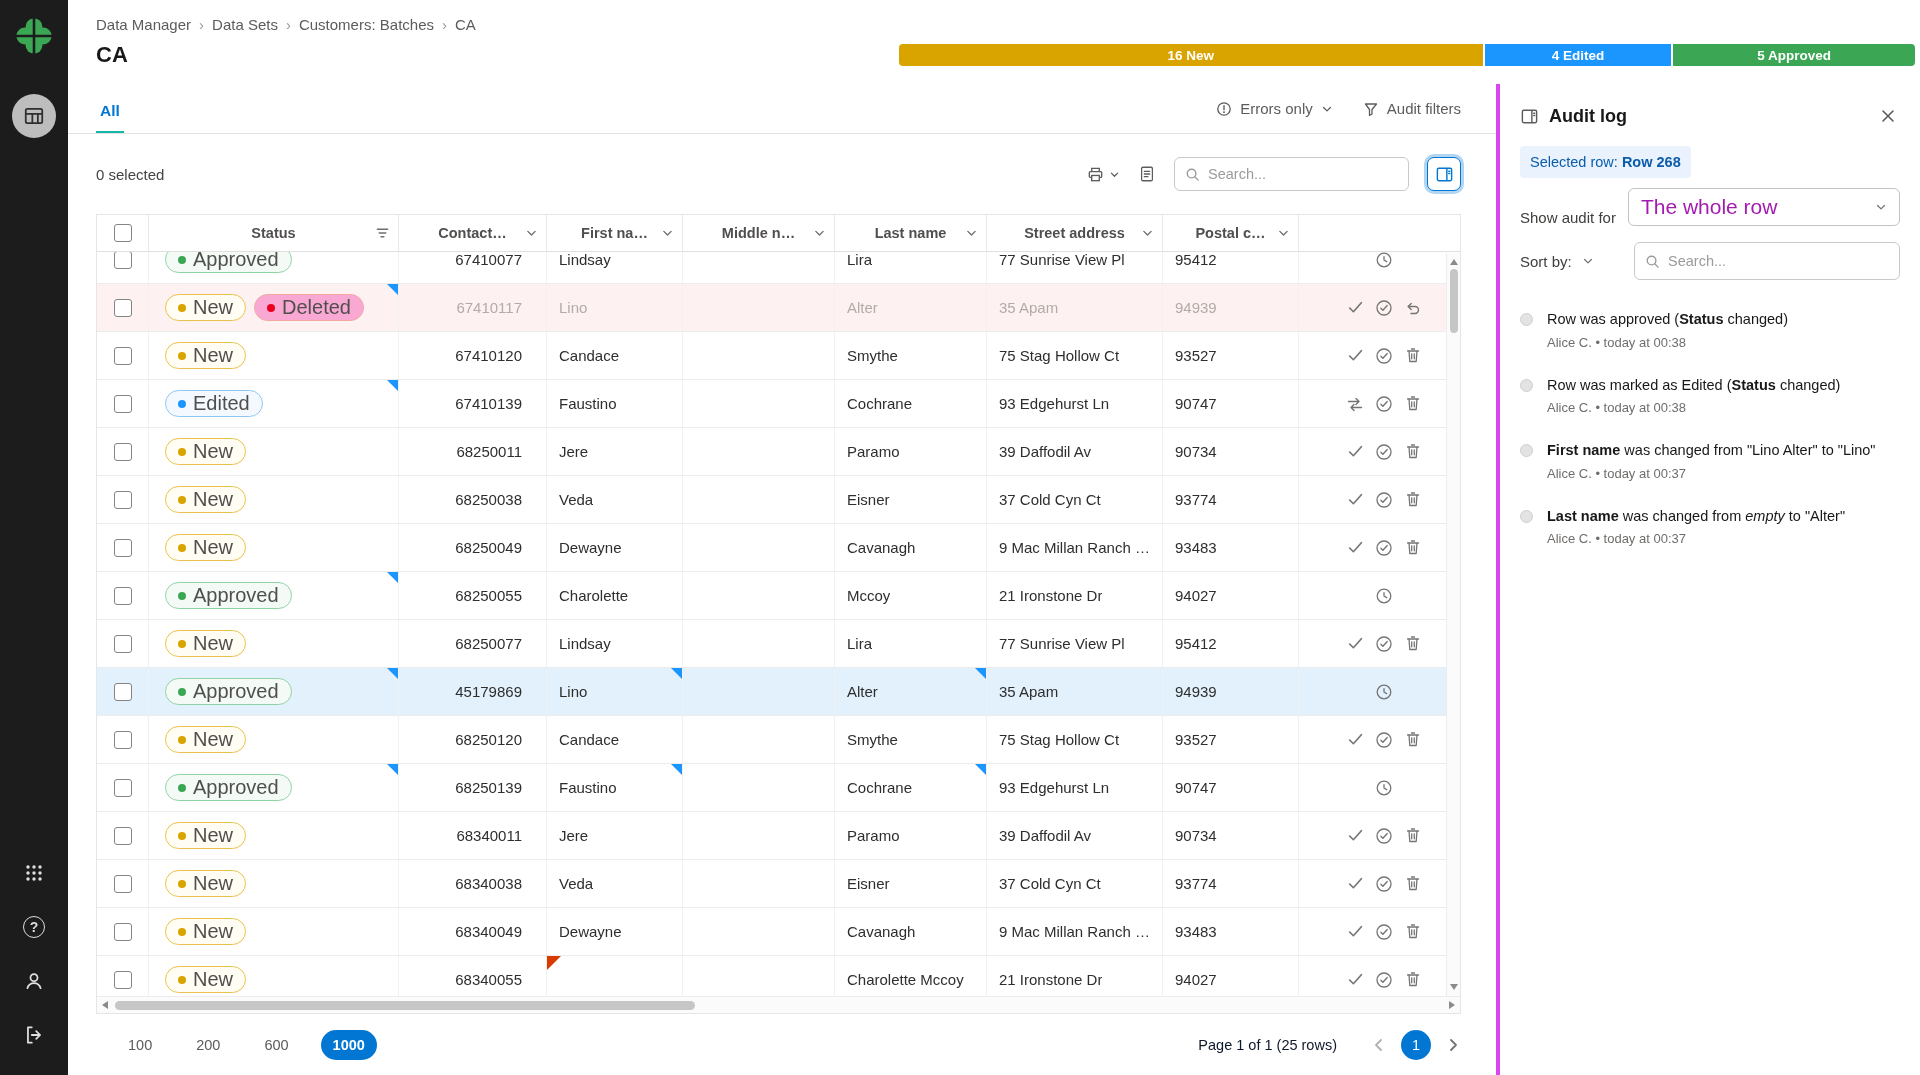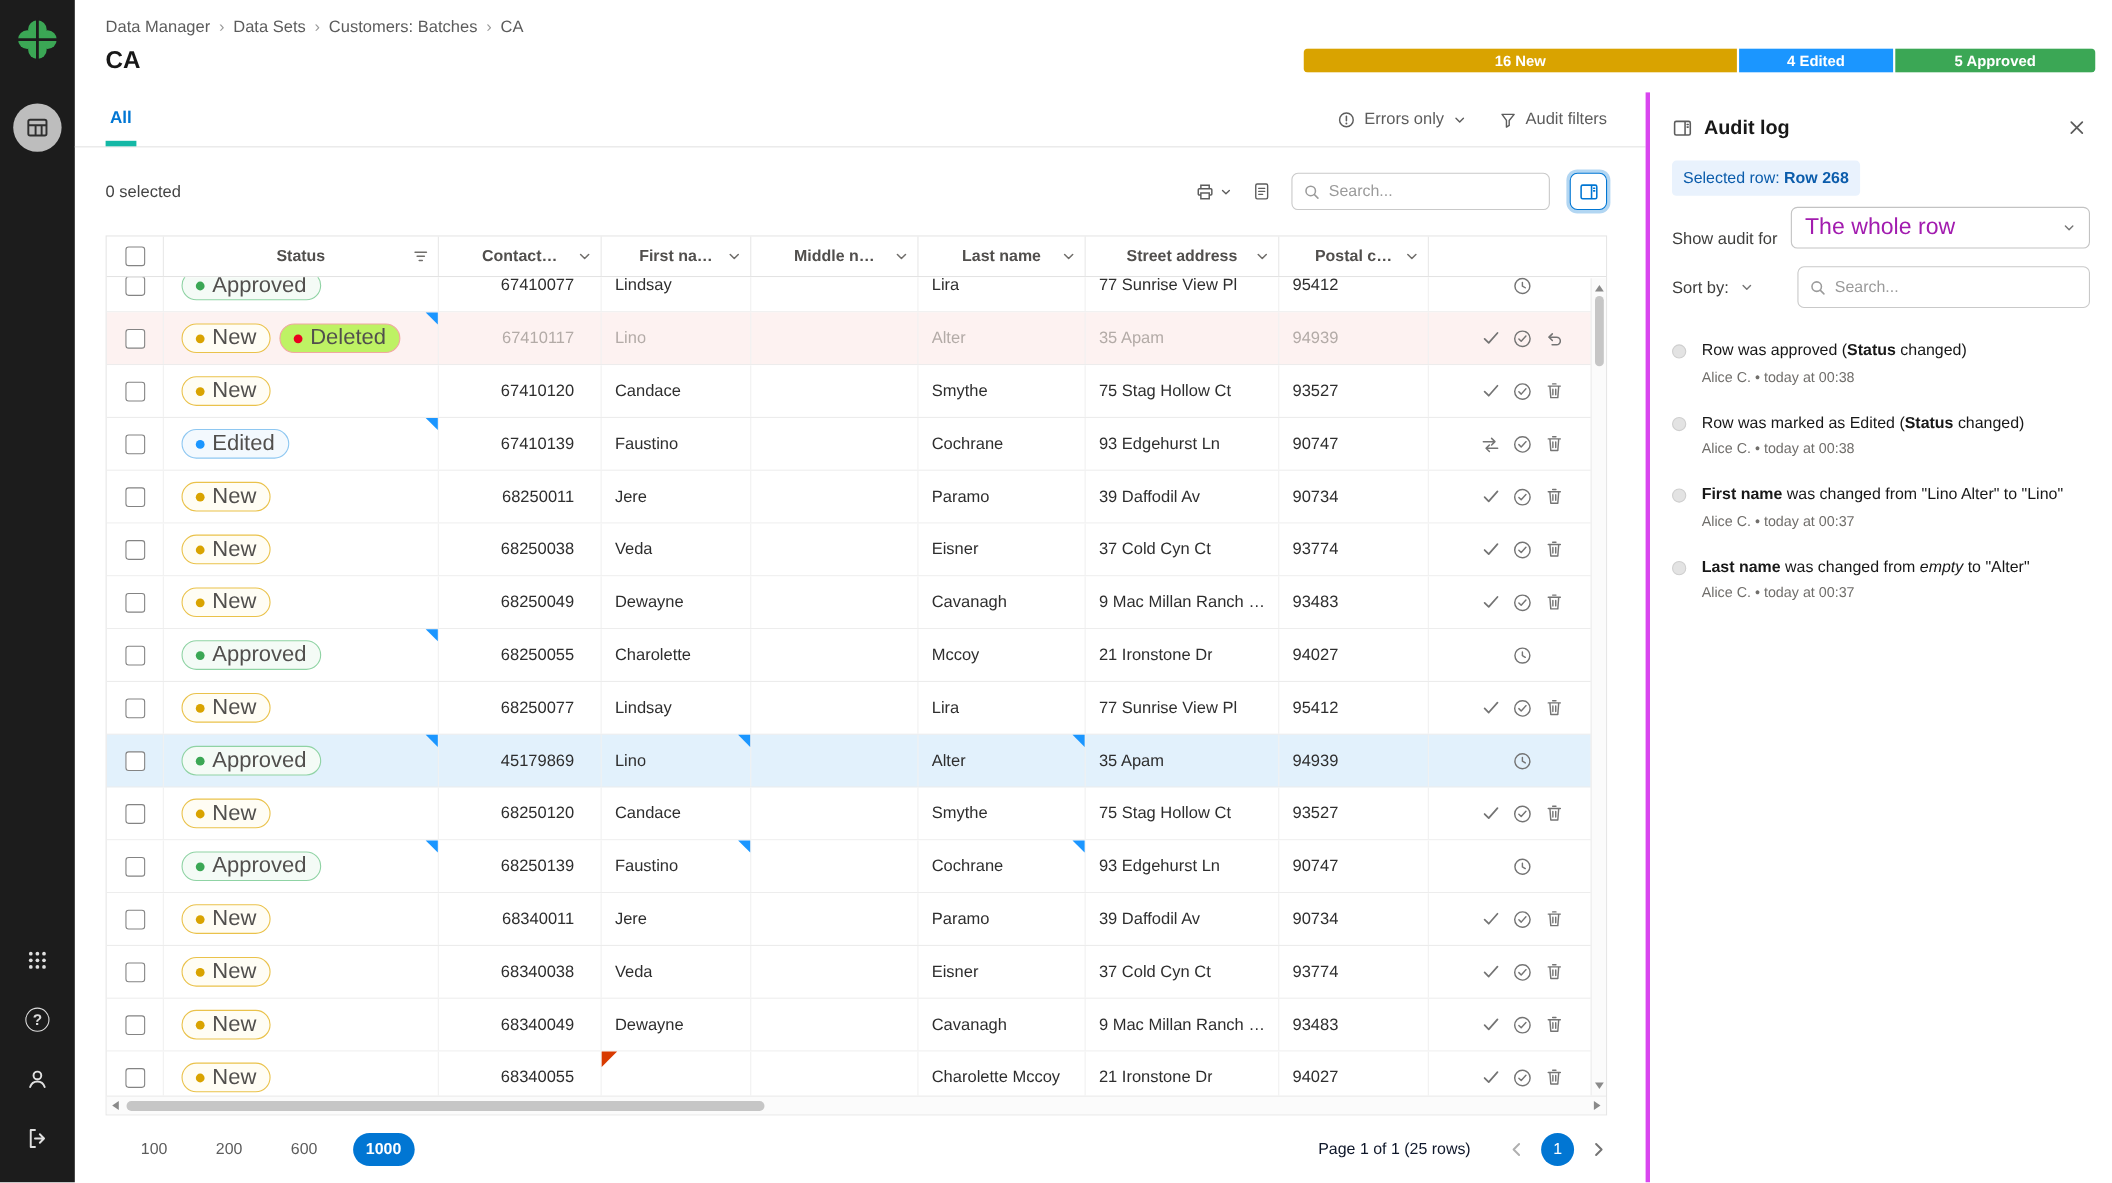--- a/index.html
+++ b/index.html
@@ -14,28 +14,28 @@
   .side-btn{width:44px;height:44px;display:flex;align-items:center;justify-content:center;margin-top:10px;cursor:pointer}
   .help-circle{width:22px;height:22px;border:1.7px solid #dcdcdc;border-radius:50%;color:#dcdcdc;font-size:14px;font-weight:bold;display:flex;align-items:center;justify-content:center}
 
   
   .content{flex:1;display:flex;flex-direction:column;min-width:0}
   .topbar{height:84px;padding:16px 12px 0 28px;position:relative;flex-shrink:0}
   .breadcrumb{font-size:15px;color:#5c5c5c;display:flex;gap:8px;align-items:center}
   .crumb{cursor:pointer;white-space:nowrap}
   .crumb-sep{color:#9a9a9a}
   .page-title{font-size:22px;font-weight:700;margin-top:9px;color:#181818}
-  .status-bar{position:absolute;top:44px;right:15px;width:720px;height:22px;display:flex;gap:2px;border-radius:4px;overflow:hidden}
+  .status-bar{position:absolute;top:44px;right:5px;width:1016px;height:22px;display:flex;gap:2px;border-radius:4px;overflow:hidden}
   .seg{display:flex;align-items:center;justify-content:center;color:#fff;font-size:13.5px;font-weight:600;white-space:nowrap}
 
   
   .workspace{flex:1;display:flex;min-height:0}
   .main{flex:1;min-width:0;display:flex;flex-direction:column}
   .tabs-row{height:50px;border-bottom:1px solid #e3e3e3;display:flex;align-items:flex-end;padding:0 35px 0 28px}
-  .tab{font-size:15.5px;font-weight:600;color:#0176d3;padding:14px 4px 11px;border-bottom:5px solid #14b8a6;cursor:pointer}
+  .tab{font-size:15.5px;font-weight:600;color:#0176d3;padding:14px 4px 11px;border-bottom:2px solid #14b8a6;cursor:pointer}
   .tabs-right{margin-left:auto;display:flex;align-items:center;gap:30px;color:#5c5c5c;font-size:15px;height:100%}
   .ctrl{display:flex;align-items:center;gap:8px;cursor:pointer;white-space:nowrap}
 
   .toolbar{height:80px;display:flex;align-items:center;padding:0 35px 0 28px}
   .selected-count{font-size:15px;color:#444}
   .toolbar-right{margin-left:auto;display:flex;align-items:center;gap:18px}
   .icon-btn{display:flex;align-items:center;gap:4px;cursor:pointer}
   .search-box{width:235px;height:34px;border:1px solid #c9c9c9;border-radius:6px;display:flex;align-items:center;padding:0 10px;gap:8px;background:#fff}
   .search-box input{border:none;outline:none;flex:1;font-size:14.5px;font-family:inherit;color:#181818;min-width:0;background:transparent}
   .search-box input::placeholder{color:#9b9b9b}
@@ -65,21 +65,21 @@
   .action.empty{cursor:default}
   .checkbox{width:18px;height:18px;border:1.5px solid #848484;border-radius:3px;background:#fff;display:inline-block;cursor:pointer}
   .badge{display:inline-flex;align-items:center;gap:7px;height:27px;padding:0 12px;border-radius:15px;font-size:20px;color:#514f4d;border:1px solid #ccc;background:#fff;white-space:nowrap}
   .badge .dot{width:8px;height:8px;border-radius:50%}
   .badge-new{border-color:#eac24b;background:#fffdf4}
   .badge-new .dot{background:#d9a300}
   .badge-approved{border-color:#8fd3a4;background:#f4fbf6}
   .badge-approved .dot{background:#3ba755}
   .badge-edited{border-color:#8ec7f1;background:#f3f9fe}
   .badge-edited .dot{background:#1b96ff}
-  .badge-deleted{border-color:#f0a8a0;background:#bef264}
+  .badge-deleted{border-color:#f0a8a0;background:#f9a8d4}
   .badge-deleted .dot{background:#ea001e}
   .edit-corner{position:absolute;top:0;right:0;width:0;height:0;border-top:11px solid #1b96ff;border-left:11px solid transparent}
   .error-corner{position:absolute;top:0;left:0;width:0;height:0;border-top:14px solid #d83a00;border-right:14px solid transparent}
 
   .vscroll{position:absolute;top:38px;right:0;bottom:17px;width:14px;background:#fbfbfb;border-left:1px solid #ececec;display:flex;flex-direction:column;align-items:center}
   .varrow-up{width:0;height:0;border-left:4px solid transparent;border-right:4px solid transparent;border-bottom:6px solid #8a8a8a;margin-top:6px;cursor:pointer}
   .varrow-down{width:0;height:0;border-left:4px solid transparent;border-right:4px solid transparent;border-top:6px solid #8a8a8a;margin-top:auto;margin-bottom:6px;cursor:pointer}
   .vthumb{width:8px;height:64px;background:#c6c6c6;border-radius:4px;margin-top:4px;cursor:grab}
 
   .hscroll{height:17px;border-top:1px solid #ececec;background:#fbfbfb;display:flex;align-items:center;padding:0 5px;position:relative}

